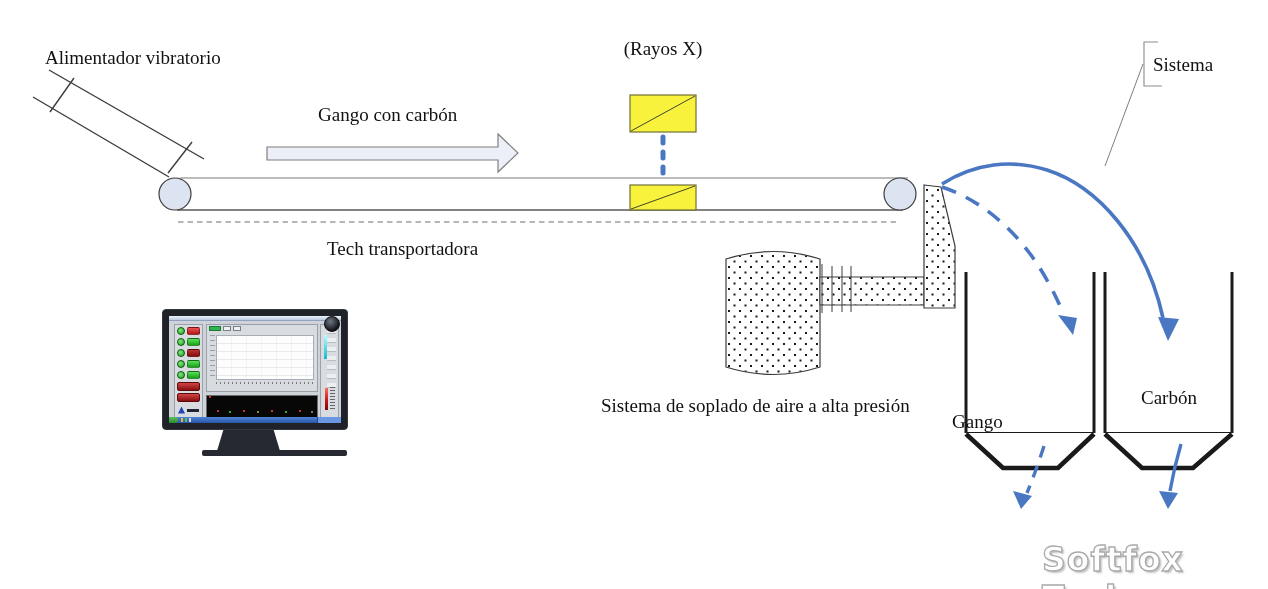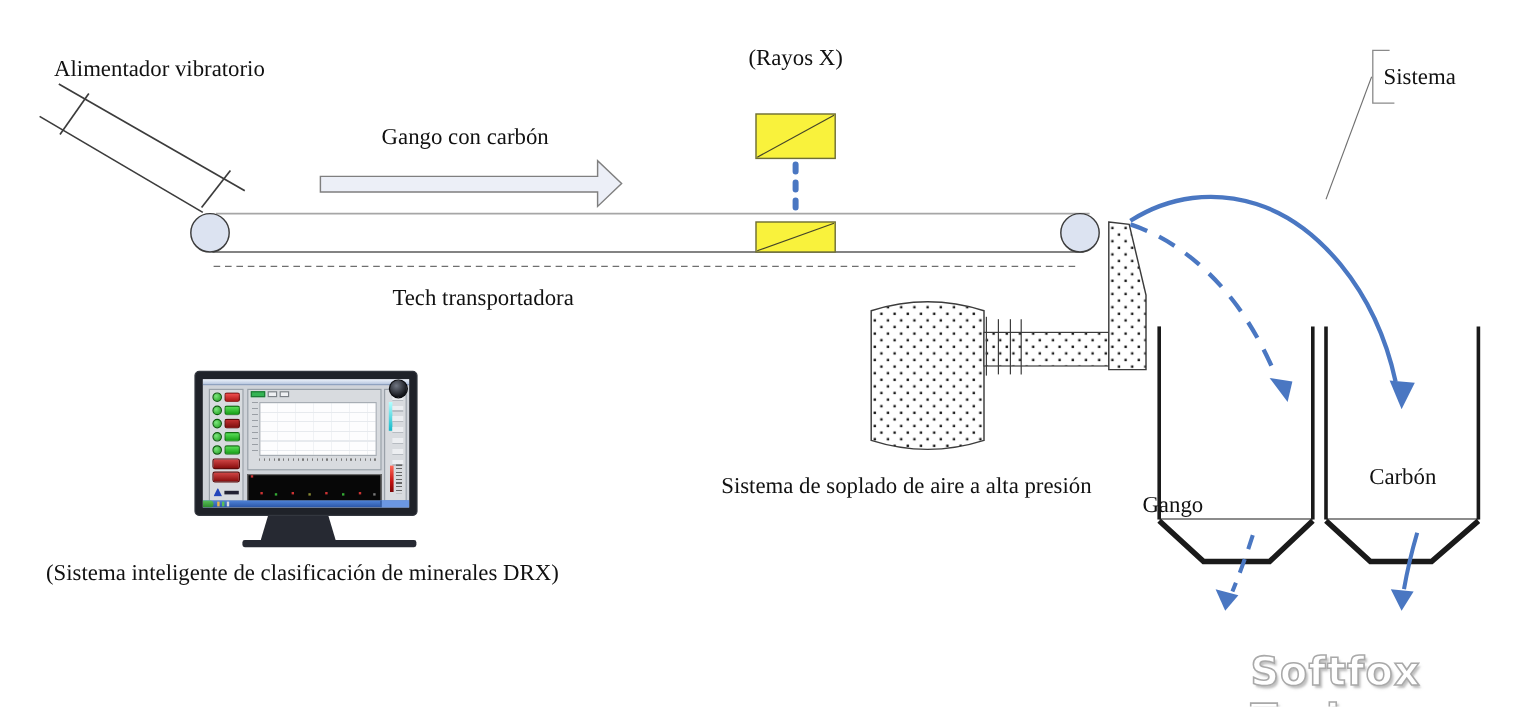--- a/index.html
+++ b/index.html
@@ -160,21 +160,20 @@
 
   <div class="label" style="left:45px;top:46px;">Alimentador vibratorio</div>
   <div class="label" style="left:318px;top:103px;">Gango con carbón</div>
   <div class="label center" style="left:553px;top:37px;width:220px;">
     <span style="display:block">(Rayos X)</span>
   </div>
   <div class="label" style="left:327px;top:237px;">Tech transportadora</div>
   <div class="label" style="left:1153px;top:53px;">Sistema</div>
   <div class="label" style="left:601px;top:394px;">Sistema de soplado de aire a alta presión</div>
   <div class="label center" style="left:2px;top:466px;width:500px;">
-    <span style="display:block">(Sistema inteligente de clasificación de minerales DRX)</span>
   </div>
   <div class="label" style="left:952px;top:386px;margin-top:24px;">Gango</div>
   <div class="label" style="left:1141px;top:386px;">Carbón</div>
   <div class="watermark" style="left:1042px;top:540px;">Softfox Tech</div>
 
   <div class="monitor">
     <div class="bezel">
       <div class="screen">
         <div class="sc-titlebar"></div>
         <div class="sc-left">

